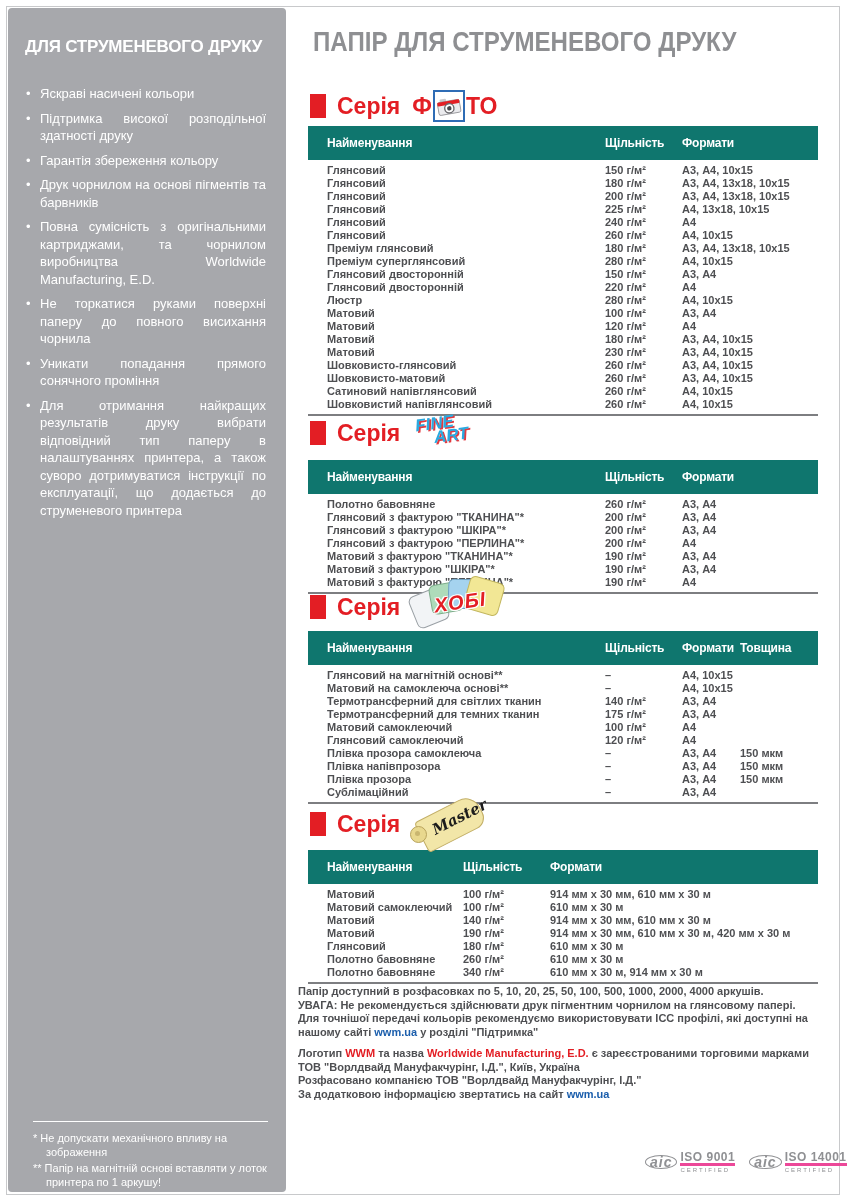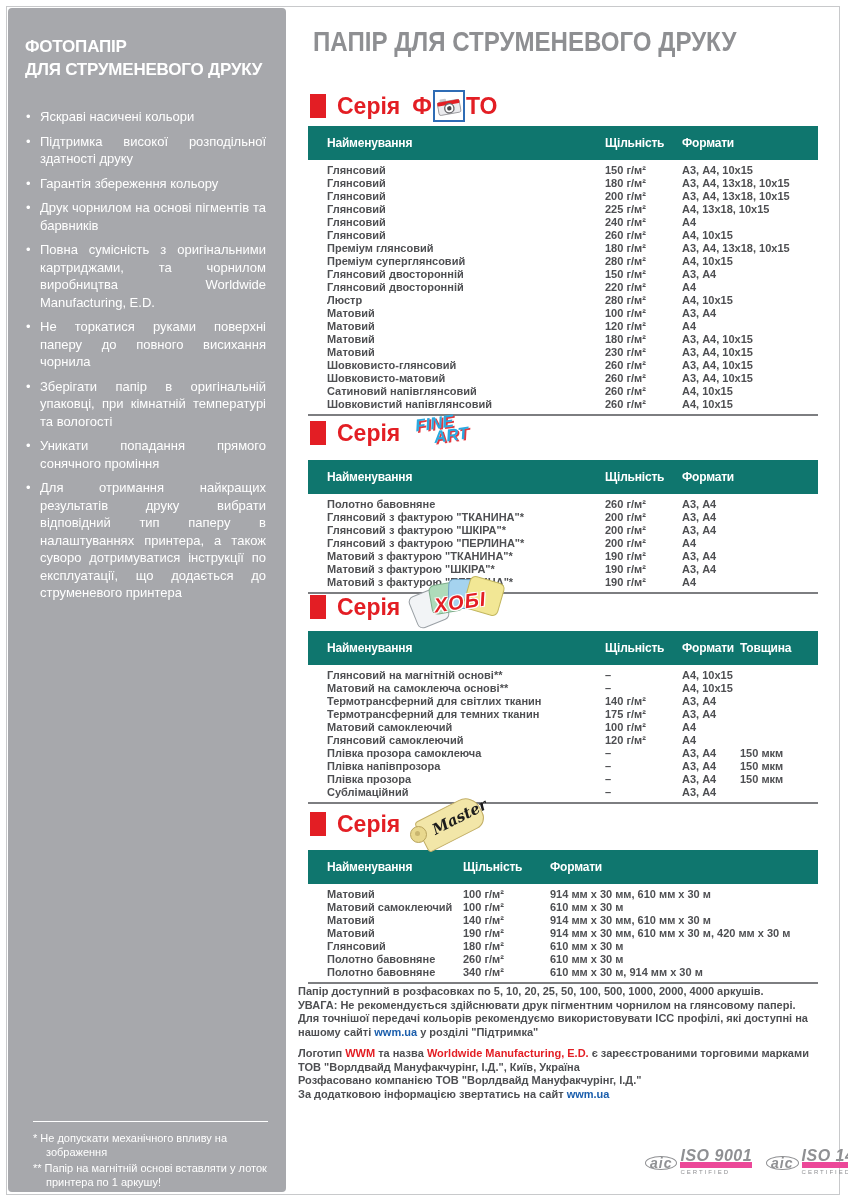--- a/index.html
+++ b/index.html
@@ -114,45 +114,43 @@
   .red{color:#e31e24;}
 
   
   .certs{position:absolute;left:645px;top:1150px;display:flex;align-items:center;gap:14px;z-index:1;color:#8f9093;}
   .iso-badge{display:inline-flex;align-items:center;}
   .iso-oval{
     border:1.5px solid #8f9093;border-radius:50%;font-size:14px;font-weight:bold;font-style:italic;
     padding:2px 4px;letter-spacing:1px;line-height:8px;
   }
   .iso-text{display:flex;flex-direction:column;margin-left:3px;}
-  .iso-name{font-size:16px;font-weight:bold;letter-spacing:0.5px;border-bottom:6px solid #ec4899;line-height:12px;white-space:nowrap;font-style:italic;}
+  .iso-name{font-size:12px;font-weight:bold;letter-spacing:0.5px;border-bottom:3px solid #ec4899;line-height:12px;white-space:nowrap;}
   .iso-cert{font-size:6px;letter-spacing:2px;line-height:7px;margin-top:1px;}
   .cert-circle{
     width:24px;height:24px;border:1.5px solid #8f9093;border-radius:50%;
     display:flex;align-items:center;justify-content:center;box-sizing:border-box;
   }
 </style>
 </head>
 <body>
 
 <div class="frame"></div>
 
 <aside class="sidebar">
   <div class="sb-title">
-    <div>ФОТОПАПІР</div>
     <div>ДЛЯ СТРУМЕНЕВОГО ДРУКУ</div>
   </div>
   <ul class="sb-bullets">
     <li>Яскраві насичені кольори</li>
     <li>Підтримка високої розподільної здатності друку</li>
     <li>Гарантія збереження кольору</li>
     <li>Друк чорнилом на основі пігментів та барвників</li>
     <li>Повна сумісність з оригінальними картриджами, та чорнилом виробництва Worldwide Manufacturing, E.D.</li>
     <li>Не торкатися руками поверхні паперу до повного висихання чорнила</li>
-    <li>Зберігати папір в оригінальній упаковці, при кімнатній температурі та вологості</li>
     <li>Уникати попадання прямого сонячного проміння</li>
     <li>Для отримання найкращих результатів друку вибрати відповідний тип паперу в налаштуваннях принтера, а також суворо дотримуватися інструкції по експлуатації, що додається до струменевого принтера</li>
   </ul>
   <div class="sb-foot">
     <div class="sb-note">* Не допускати механічного впливу на зображення</div>
     <div class="sb-note">** Папір на магнітній основі вставляти у лоток принтера по 1 аркушу!</div>
   </div>
 </aside>
 
 <h1 class="main-title" style="margin:0;">ПАПІР ДЛЯ СТРУМЕНЕВОГО ДРУКУ</h1>

